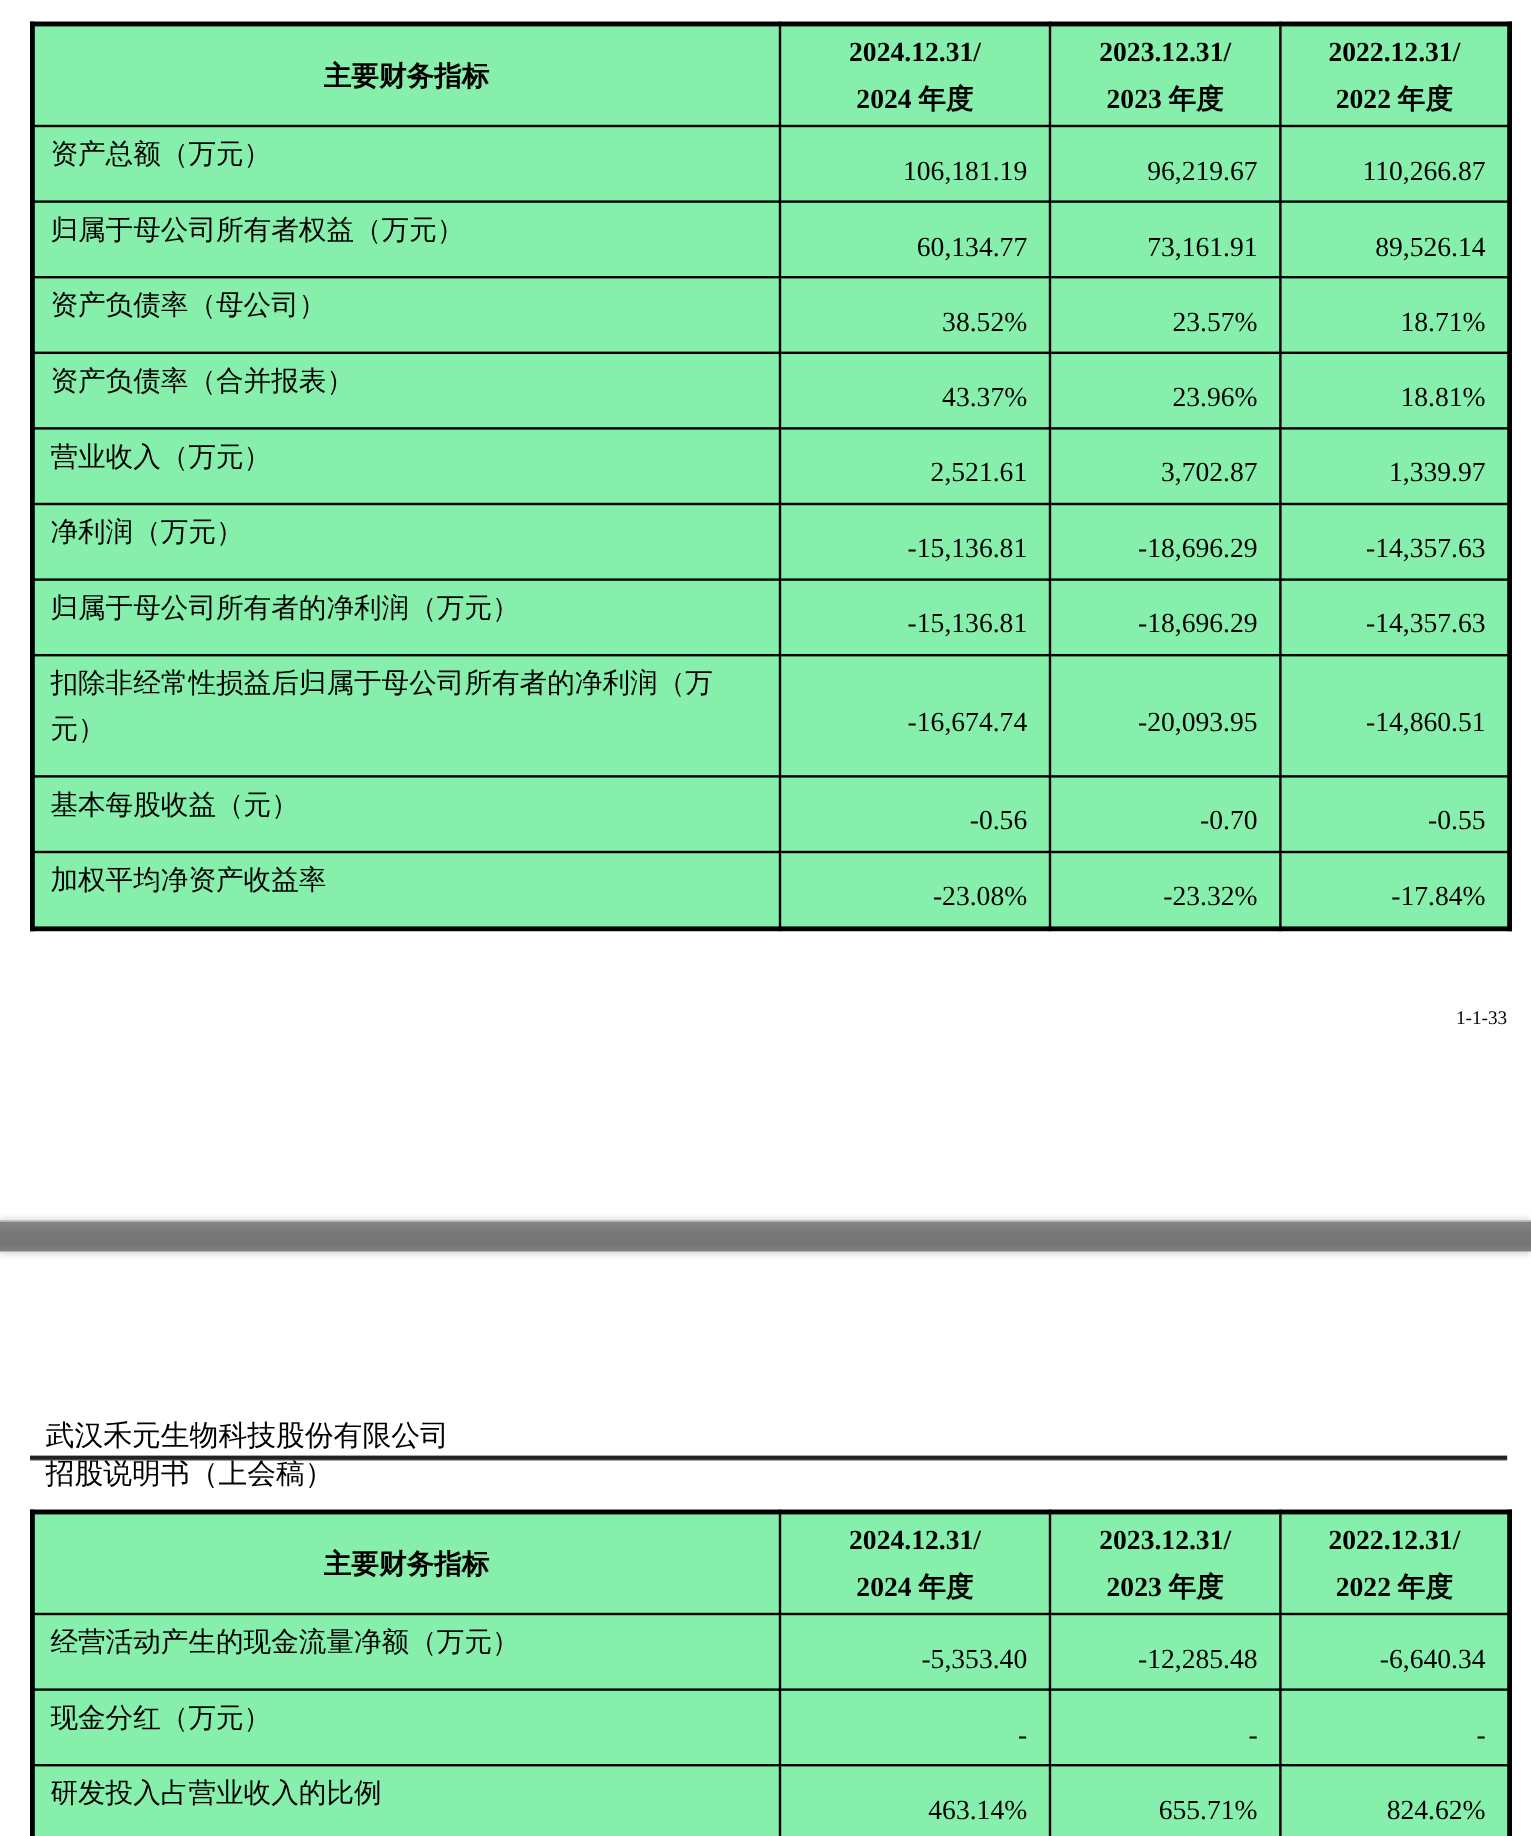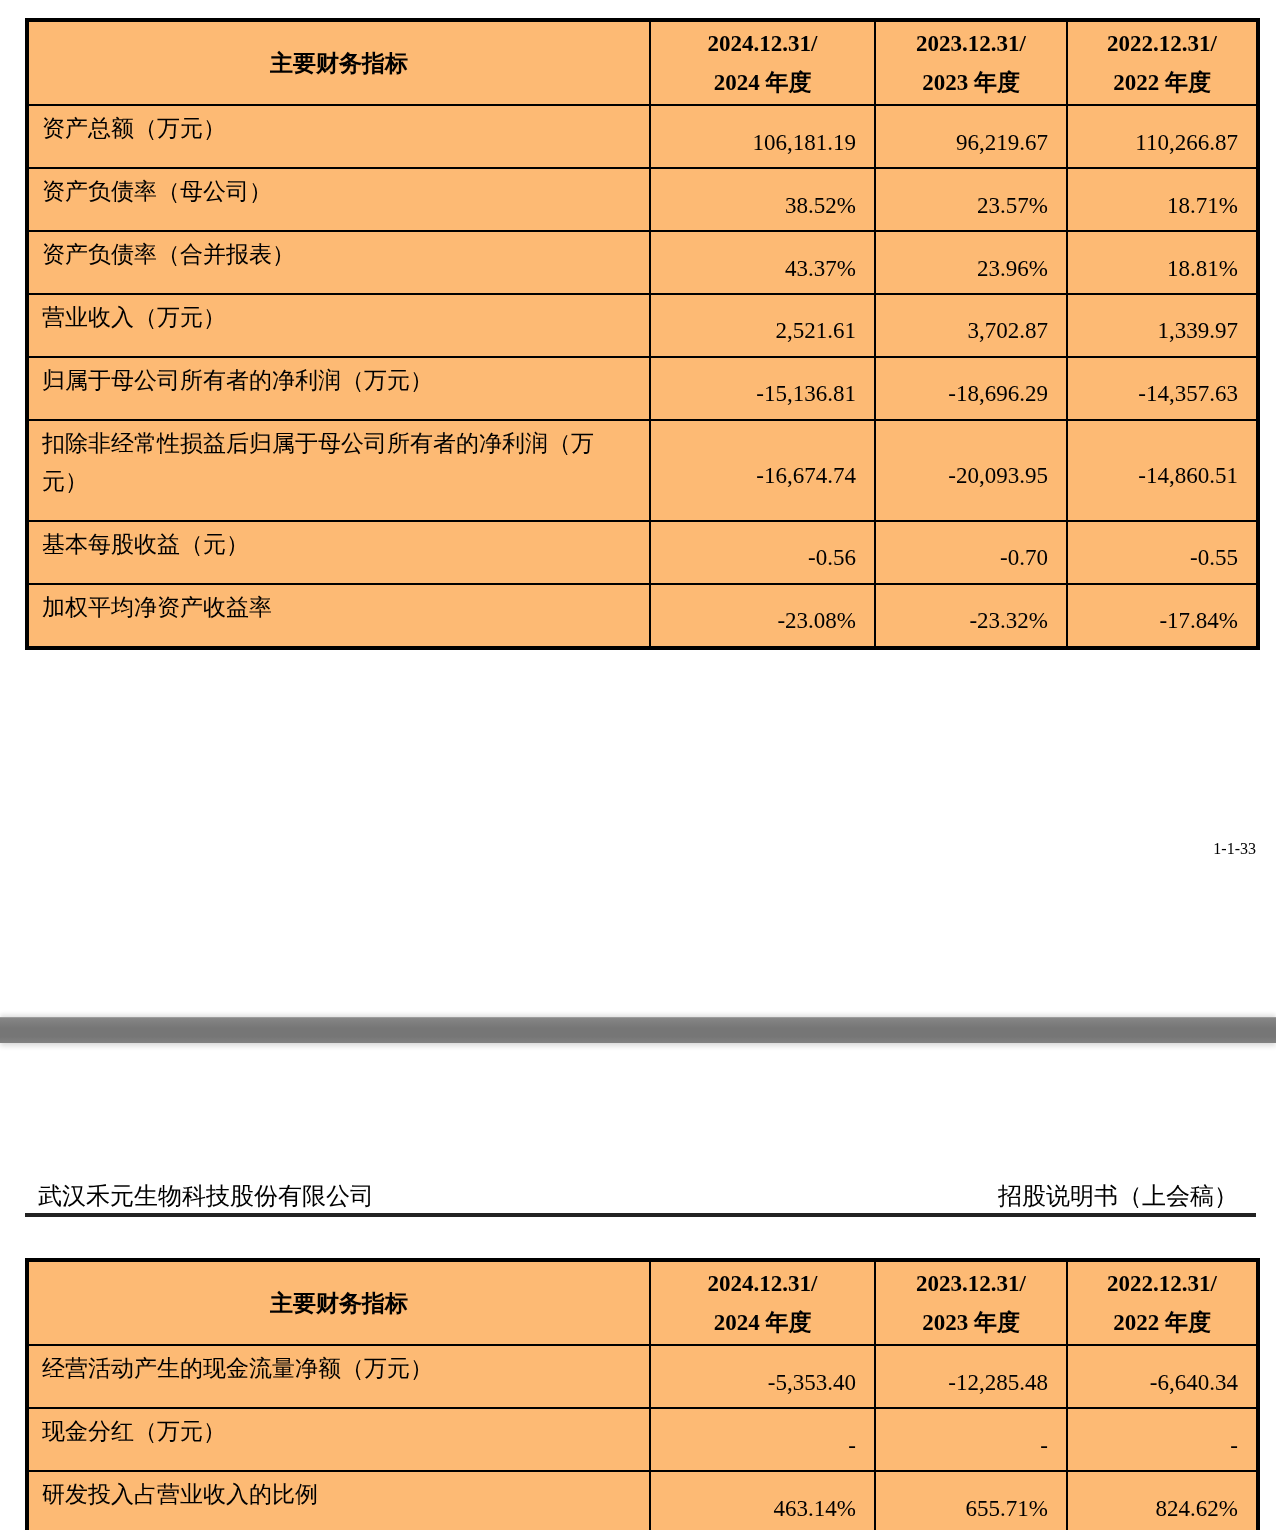--- a/index.html
+++ b/index.html
@@ -12,21 +12,21 @@
     overflow: hidden;
   }
   .abs { position: absolute; }
 
   
   table.fin-table {
     border-collapse: collapse;
     table-layout: fixed;
     width: 1231px;
     border: 4px solid #000;
-    background: #fdba74;
+    background: #86efac;
   }
   table.fin-table th,
   table.fin-table td {
     border: 2px solid #000;
     font-size: 23px;
     vertical-align: middle;
     overflow: hidden;
   }
   table.fin-table th {
     font-weight: bold;
@@ -68,20 +68,21 @@
     box-shadow: 0 -3px 4px rgba(0,0,0,0.10), 0 3px 5px rgba(0,0,0,0.14);
   }
 
   
   .doc-header {
     top: 1180px; left: 38px; width: 1200px;
     display: flex;
     justify-content: space-between;
     align-items: flex-start;
     font-size: 24px;
+    flex-direction: column;
   }
   .header-rule {
     top: 1213px; left: 25px; width: 1231px;
     height: 2px;
     border-top: 3px solid #222;
     border-bottom: 1px solid #222;
     background: #fff;
   }
 </style>
 </head>
@@ -106,36 +107,48 @@
     </tr>
   </thead>
   <tbody>
     <tr class="r">
       <td class="lbl">资产总额（万元）</td>
       <td class="num">106,181.19</td>
       <td class="num">96,219.67</td>
       <td class="num">110,266.87</td>
     </tr>
     <tr class="r">
+      <td class="lbl">归属于母公司所有者权益（万元）</td>
+      <td class="num">60,134.77</td>
+      <td class="num">73,161.91</td>
+      <td class="num">89,526.14</td>
+    </tr>
+    <tr class="r">
       <td class="lbl">资产负债率（母公司）</td>
       <td class="num">38.52%</td>
       <td class="num">23.57%</td>
       <td class="num">18.71%</td>
     </tr>
     <tr class="r">
       <td class="lbl">资产负债率（合并报表）</td>
       <td class="num">43.37%</td>
       <td class="num">23.96%</td>
       <td class="num">18.81%</td>
     </tr>
     <tr class="r">
       <td class="lbl">营业收入（万元）</td>
       <td class="num">2,521.61</td>
       <td class="num">3,702.87</td>
       <td class="num">1,339.97</td>
+    </tr>
+    <tr class="r">
+      <td class="lbl">净利润（万元）</td>
+      <td class="num">-15,136.81</td>
+      <td class="num">-18,696.29</td>
+      <td class="num">-14,357.63</td>
     </tr>
     <tr class="r">
       <td class="lbl">归属于母公司所有者的净利润（万元）</td>
       <td class="num">-15,136.81</td>
       <td class="num">-18,696.29</td>
       <td class="num">-14,357.63</td>
     </tr>
     <tr class="tall">
       <td class="lbl">扣除非经常性损益后归属于母公司所有者的净利润（万元）</td>
       <td class="num">-16,674.74</td>

